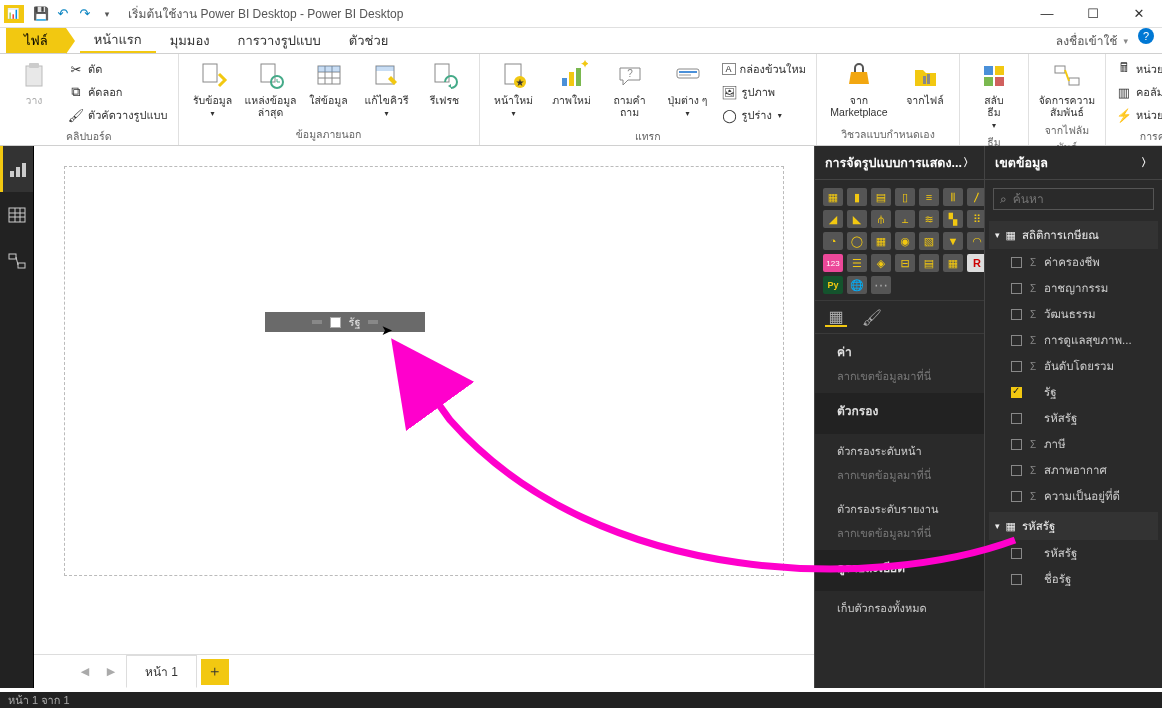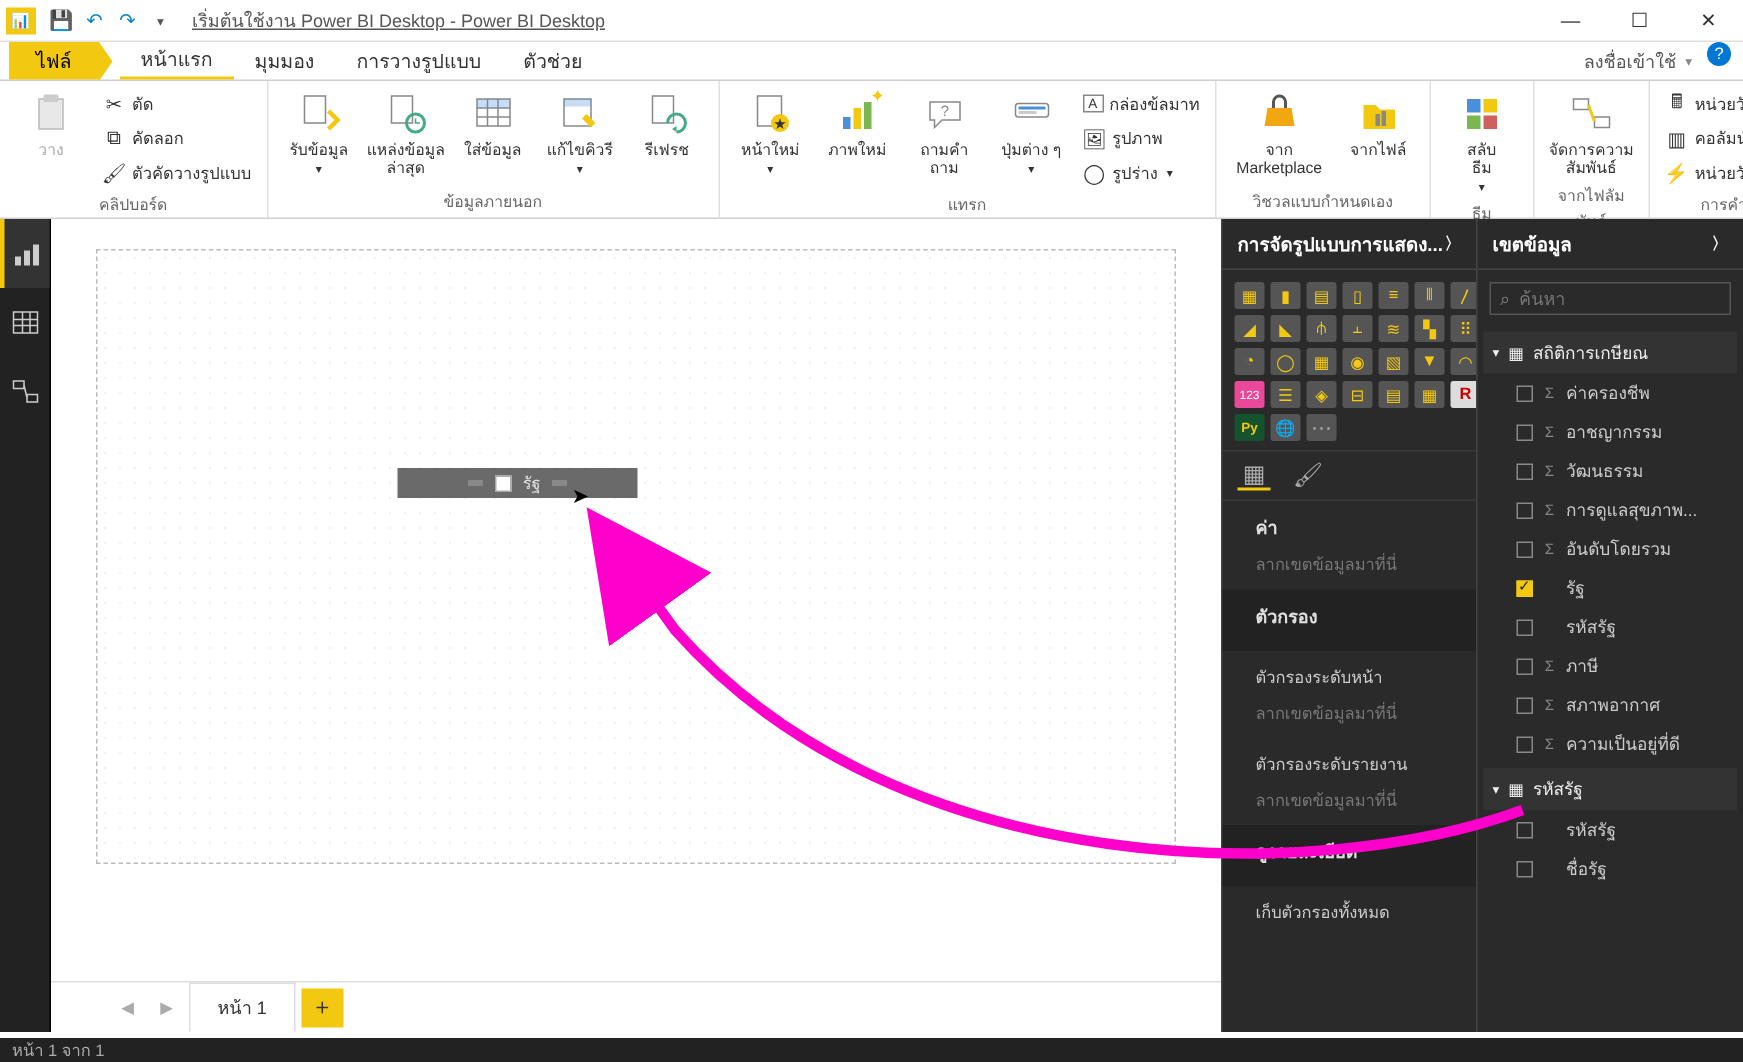--- a/index.html
+++ b/index.html
@@ -3,21 +3,21 @@
 <meta charset="utf-8">
 <style>
 * { margin: 0; padding: 0; box-sizing: border-box; font-family: "Segoe UI", Tahoma, sans-serif; }
 body { width: 1162px; height: 708px; background: #fff; overflow: hidden; position: relative; }
 
 
 .titlebar { height: 28px; background: #fff; display: flex; align-items: center; border-bottom: 1px solid #e0e0e0; }
 .titlebar .app-icon { width: 20px; height: 18px; background: #f2c811; margin-left: 4px; display: flex; align-items: center; justify-content: center; font-size: 10px; font-weight: bold; color: #000; }
 .titlebar .qat { display: flex; gap: 4px; margin-left: 8px; }
 .titlebar .qat span { width: 18px; height: 18px; display: flex; align-items: center; justify-content: center; font-size: 13px; color: #555; cursor: pointer; }
-.titlebar .title-text { font-size: 12px; color: #555; margin-left: 12px; text-decoration: underline; }
+.titlebar .title-text { font-size: 12px; color: #555; margin-left: 12px; }
 .titlebar .win-controls { margin-left: auto; display: flex; }
 .titlebar .win-controls span { width: 46px; height: 28px; display: flex; align-items: center; justify-content: center; font-size: 13px; color: #333; cursor: pointer; }
 
 
 .ribbon-tabs { height: 26px; display: flex; align-items: stretch; border-bottom: 1px solid #d0d0d0; padding-left: 6px; }
 .ribbon-tabs .tab { padding: 0 14px; font-size: 13px; color: #333; display: flex; align-items: center; cursor: pointer; }
 .ribbon-tabs .tab.file { background: #f2c811; color: #000; padding: 0 18px; position: relative; }
 .ribbon-tabs .tab.file::after { content: ""; position: absolute; right: -9px; top: 0; bottom: 0; width: 0; height: 0; border-top: 13px solid transparent; border-bottom: 13px solid transparent; border-left: 9px solid #f2c811;}
 .ribbon-tabs .tab.active { border-bottom: 2px solid #f2c811; }
 .ribbon-tabs .spacer { flex: 1; }
@@ -263,21 +263,21 @@
               <rect x="5" y="9" width="22" height="9" rx="2" fill="#fff" stroke="#888"></rect>
               <rect x="7" y="11" width="18" height="2" fill="#4a90d9"></rect>
               <rect x="7" y="14" width="12" height="2" fill="#ccc"></rect>
             </svg>
           </div>
           <div class="lbl"><span>ปุ่มต่าง ๆ</span><br><span style="font-size:8px">▾</span></div>
         </div>
       <div class="col">
         <div class="rbtn-sm">
             <span class="ic" style="border:1px solid #888;width:14px;height:12px;font-size:9px;display:flex;align-items:center;justify-content:center">A</span>
-            <span>กล่องข้ลมาท</span>
+            <span>กล่องข้วนใหม</span>
           </div>
         <div class="rbtn-sm">
             <span class="ic">🖼</span>
             <span>รูปภาพ</span>
           </div>
         <div class="rbtn-sm">
             <span class="ic">◯</span>
             <span>รูปร่าง</span>
             <span style="font-size:8px;margin-left:2px">▾</span>
           </div>

